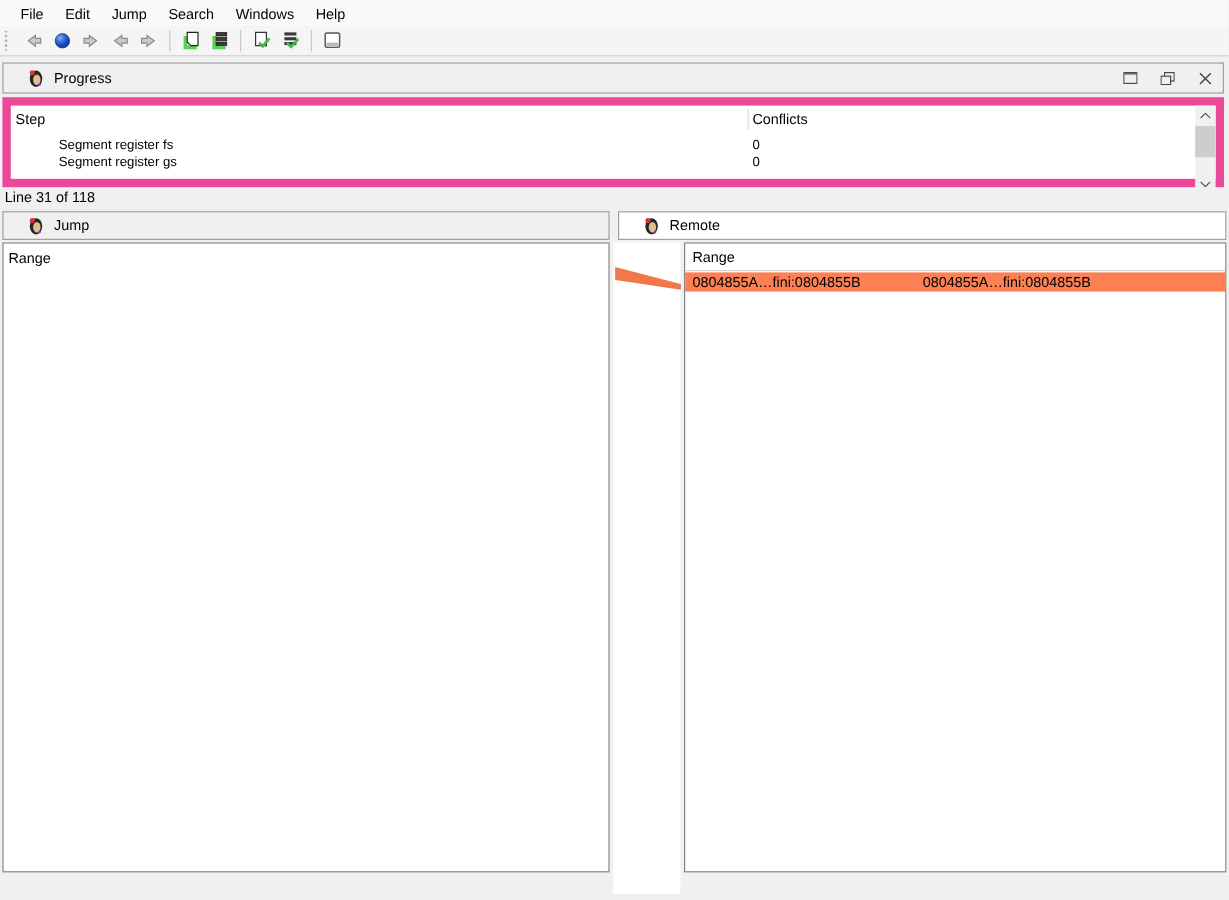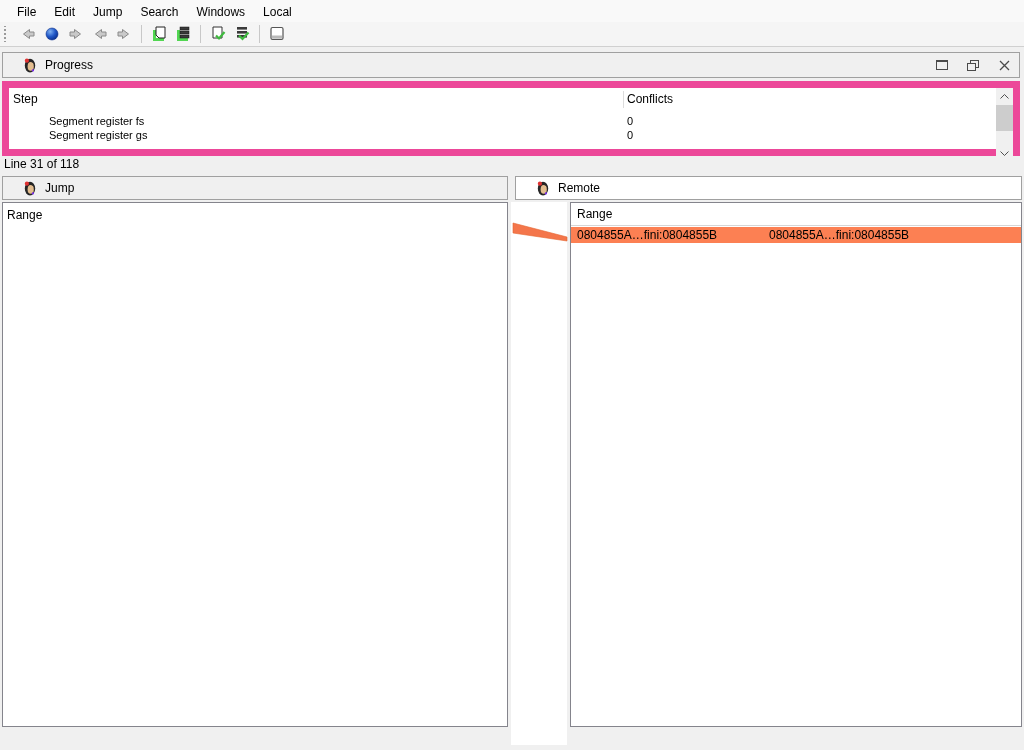--- a/index.html
+++ b/index.html
@@ -92,21 +92,21 @@
 </style>
 </head>
 <body>
 
 <div class="menubar">
   <span class="mitem">File</span>
   <span class="mitem">Edit</span>
   <span class="mitem">Jump</span>
   <span class="mitem">Search</span>
   <span class="mitem">Windows</span>
-  <span class="mitem">Local</span>
+  <span class="mitem">Help</span>
 </div>
 
 <div class="toolbar">
   <div class="grip"></div>
 
   <div class="tbtn">
     <svg width="18" height="18">
         <path d="M10.5 4.5 L4.5 9 L10.5 13.5 L10.5 11 L15 11 L15 7 L10.5 7 Z" fill="#c9c9c9" stroke="#8a8a8a"></path>
       </svg>
   </div>

